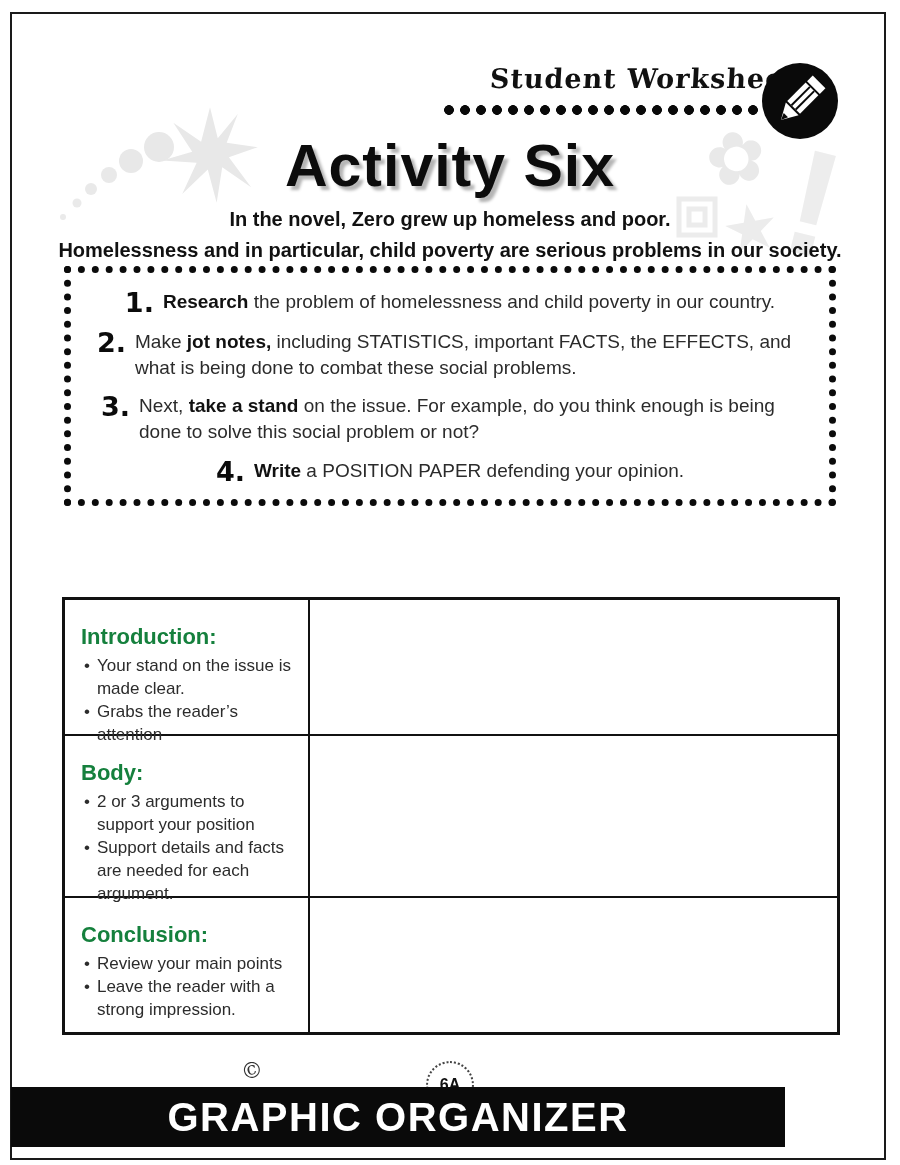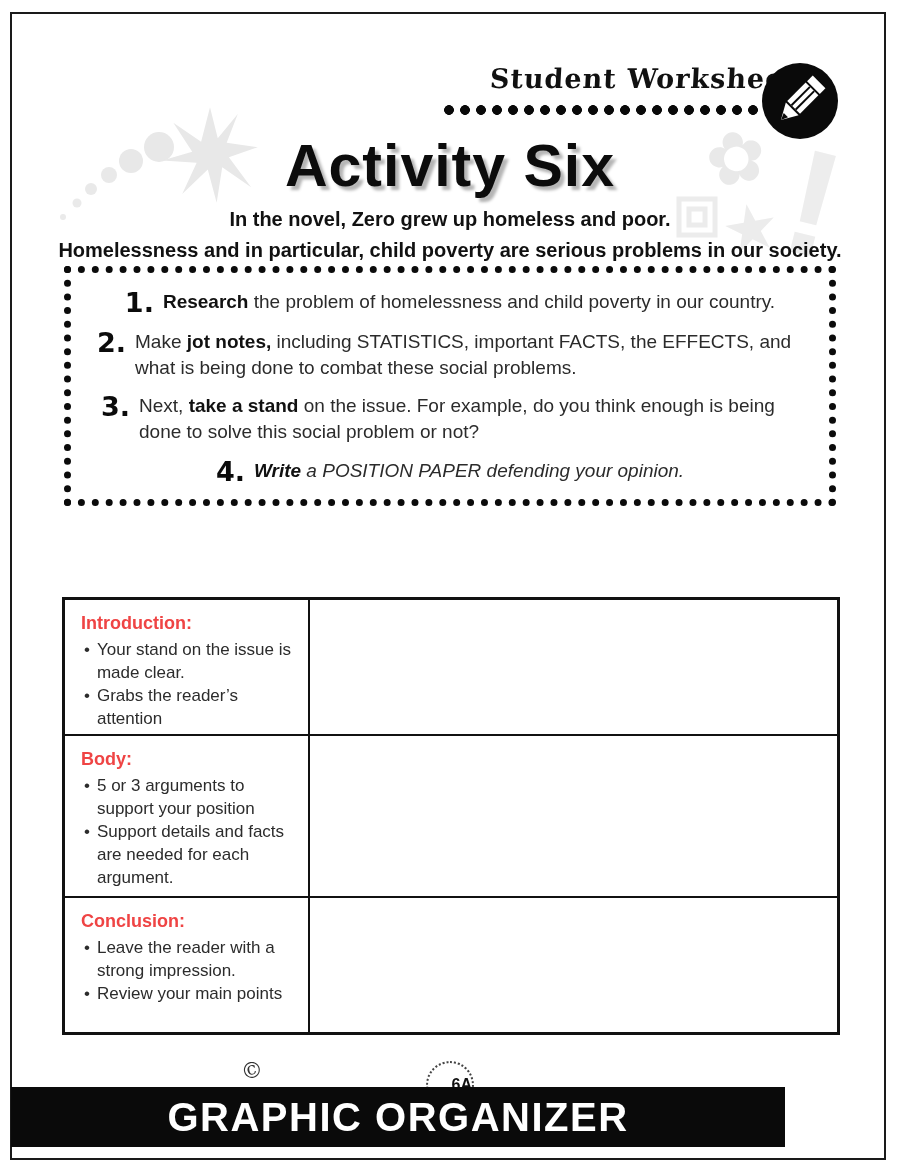--- a/index.html
+++ b/index.html
@@ -44,44 +44,44 @@
   
   .instr-box { position:absolute; left:64px; top:266px; width:772px; height:240px;
                border:7px dotted #0b0b0b; padding:16px 26px 10px 26px; }
   .instr { display:flex; justify-content:center; align-items:flex-start; margin-bottom:13px; }
   .instr .num { font-size:27px; font-weight:bold; color:#0b0b0b; line-height:1; margin-right:9px;
                 font-family:"DejaVu Sans", sans-serif; }
   .instr-text { font-size:19px; line-height:1.35; color:#2b2b2b; text-align:left; }
   .item-1 .instr-text { max-width:660px; }
   .item-2 .instr-text { max-width:690px; }
   .item-3 .instr-text { max-width:660px; }
-  .item-4 .instr-text { max-width:520px;font-style:italic; }
+  .item-4 .instr-text { max-width:520px; }
   .instr-text b { color:#111; }
 
   
   .hint { position:absolute; left:0; top:527px; width:900px; text-align:center;
           font-size:18.5px; line-height:1.45; color:#333; }
 
   
   .org-table { position:absolute; left:62px; top:597px; width:778px; height:438px;
                border:3px solid #111; display:grid;
                grid-template-columns:245px 1fr; grid-template-rows:136px 162px 1fr; }
   .org-cell { border-right:2px solid #111; border-bottom:2px solid #111; padding:13px 12px 8px 16px; }
   .org-cell.last-row { border-bottom:none; }
   .org-cell.right { border-right:none; background:#fff; }
-  .cell-heading { font-size:18px; font-weight:bold; color:#ef4444; margin-bottom:5px; }
+  .cell-heading { font-size:22px; font-weight:bold; color:#15803d; margin-bottom:5px;margin-top:11px; }
   .bullet { display:flex; font-size:17px; line-height:1.35; color:#2c2c2c; max-width:215px; }
   .bullet::before { content:"•"; margin:0 7px 0 3px; color:#2c2c2c; }
 
   
   .copyright-mark { position:absolute; left:241px; top:1058px; font-size:22px; color:#333;
                     transform:rotate(-12deg); font-family:"DejaVu Serif", serif; }
   .page-code-circle { position:absolute; left:426px; top:1061px; width:48px; height:48px;
                       border:2px dotted #444; border-radius:50%; background:#fff;
-                      display:flex; align-items:center; justify-content:flex-end;
+                      display:flex; align-items:center; justify-content:center;
                       font-size:16px; font-weight:bold; color:#111; z-index:1; }
   .footer-banner { position:absolute; left:11px; top:1087px; width:774px; height:60px;
                    background:#0a0a0a; display:flex; align-items:center; justify-content:center; z-index:2; }
   .footer-banner-text { color:#ffffff; font-size:40px; font-weight:bold; letter-spacing:1.5px; }
 </style>
 </head>
 <body>
 
 <div class="page">
   <div class="page-border"></div>
@@ -173,29 +173,29 @@
   <div class="org-table">
     <div class="org-cell">
       <div class="cell-heading">Introduction:</div>
       <div class="bullet">Your stand on the issue is made clear.</div>
       <div class="bullet">Grabs the reader’s attention</div>
     </div>
     <div class="org-cell right"></div>
 
     <div class="org-cell">
       <div class="cell-heading">Body:</div>
-      <div class="bullet">5 or 3 arguments to support your position</div>
+      <div class="bullet">2 or 3 arguments to support your position</div>
       <div class="bullet">Support details and facts are needed for each argument.</div>
     </div>
     <div class="org-cell right"></div>
 
     <div class="org-cell last-row">
       <div class="cell-heading">Conclusion:</div>
+      <div class="bullet">Review your main points</div>
       <div class="bullet">Leave the reader with a strong impression.</div>
-      <div class="bullet">Review your main points</div>
     </div>
     <div class="org-cell right last-row"></div>
   </div>
 
   <div class="copyright-mark">©</div>
   <div class="page-code-circle">
     <span>6A</span>
   </div>
   <div class="footer-banner">
     <span class="footer-banner-text">GRAPHIC ORGANIZER</span>

